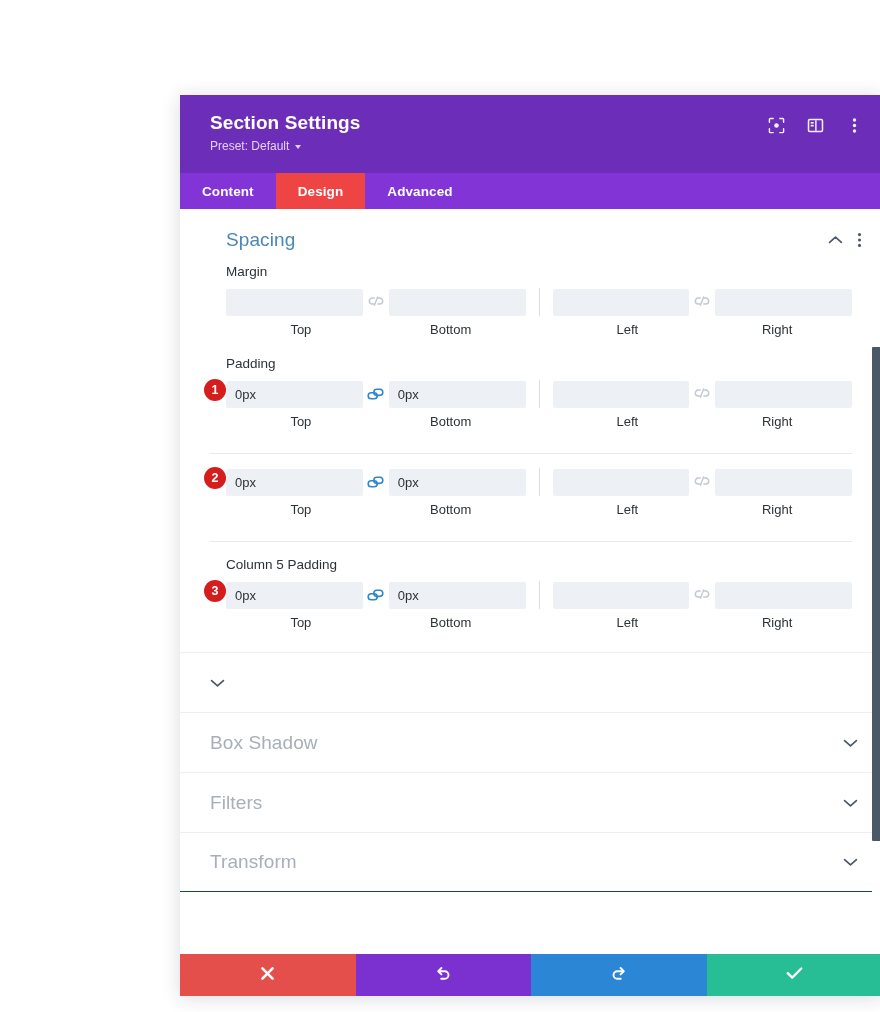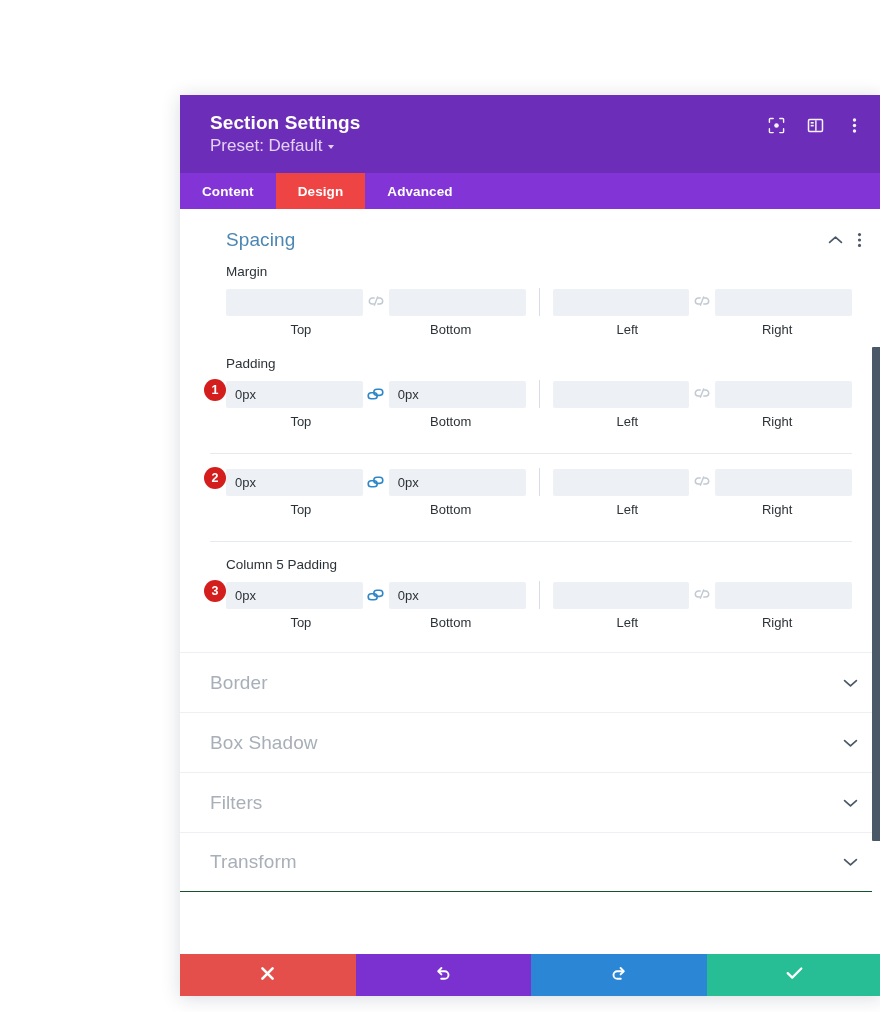--- a/index.html
+++ b/index.html
@@ -44,21 +44,21 @@
   }
   .modal-title {
     color: #ffffff;
     font-size: 19px;
     font-weight: bold;
     letter-spacing: 0.1px;
     line-height: 24px;
   }
   .modal-preset {
     color: #e3d2f5;
-    font-size: 17px;
+    font-size: 12px;
     margin-top: 3px;
     line-height: 16px;
     display: inline-flex;
     align-items: center;
     gap: 4px;
   }
   .preset-caret {
     display: inline-block;
     width: 0; height: 0;
     border-left: 3.5px solid transparent;
@@ -492,21 +492,20 @@
           <div class="labels-gap"></div>
           <div class="labels-pair">
             <div class="sublabel">Left</div>
             <div class="sublabel">Right</div>
           </div>
         </div>
       </div>
 
       <div class="collapsed-list">
         <div class="collapsed-row">
-          <div class="collapsed-title">Border</div>
           <span>
             <svg width="15" height="10" viewBox="0 0 15 10" fill="none">
               <path d="M1.6 2.6L7.5 7.8l5.9-5.2" stroke="#4A5867" stroke-width="1.7" stroke-linecap="round" stroke-linejoin="round"></path>
             </svg>
           </span>
         </div>
         <div class="collapsed-row">
           <div class="collapsed-title">Box Shadow</div>
           <span>
             <svg width="15" height="10" viewBox="0 0 15 10" fill="none">

